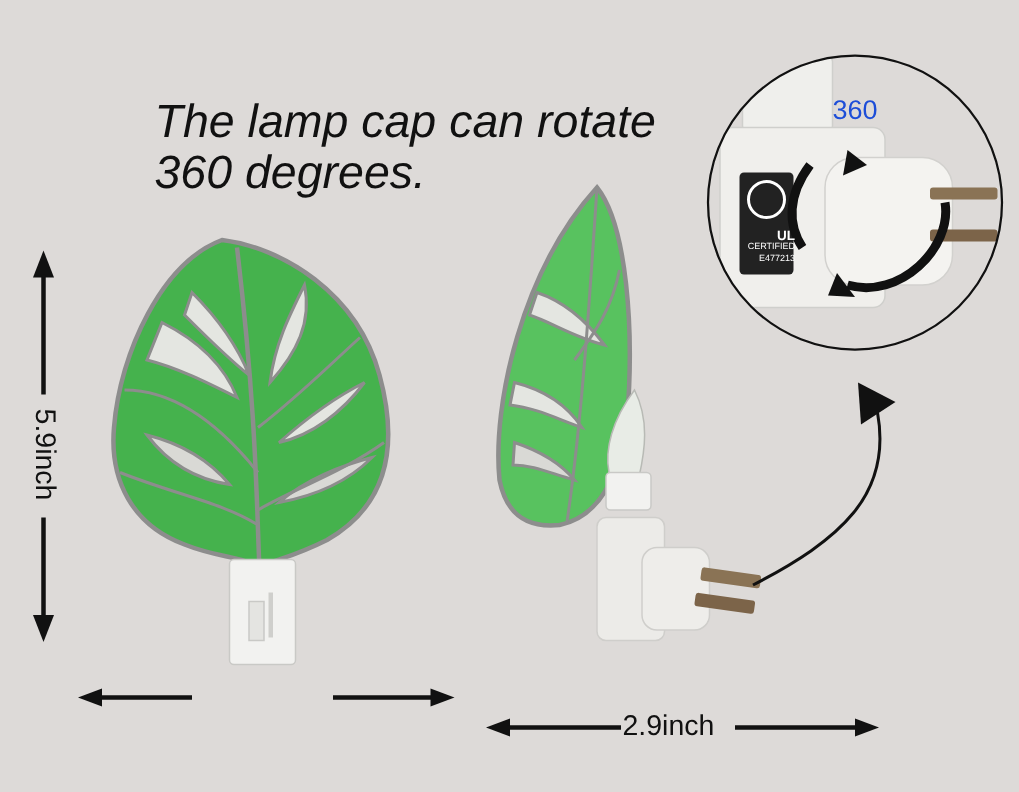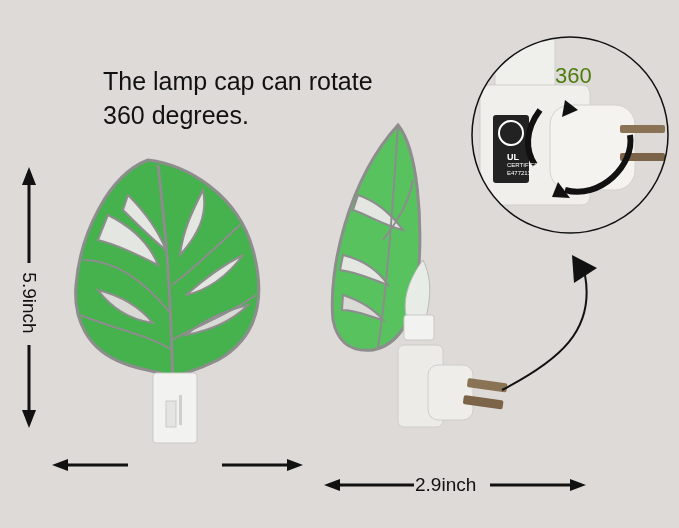--- a/index.html
+++ b/index.html
@@ -6,34 +6,34 @@
     body {
       width: 679px; height: 528px;
       background: #dddad8;
       position: relative; overflow: hidden;
       font-family: "Liberation Sans", sans-serif;
       color: #111;
     }
     .abs { position: absolute; }
     .caption {
       left: 103px; top: 64px;
-      font-size: 25px; line-height: 34px;
-      color: #111;
+      font-size: 31px; line-height: 34px;
+      font-style: italic; color: #111;
       white-space: pre-line;
     }
     .dim-h-label {
       font-size: 19px; color: #111; background: transparent;
       padding: 0 1px; line-height: 22px;
     }
     .dim-v-label {
       font-size: 19px; color: #111;
       transform: rotate(90deg); transform-origin: center;
       white-space: nowrap;
     }
-    .zoom-label { font-size: 22px; color: #4d7c0f; }
+    .zoom-label { font-size: 18px; color: #1d4ed8; }
     svg { display: block; }
   </style>
 </head>
 <body>
 
 <div class="abs caption">The lamp cap can rotate
 360 degrees.</div>
 
 <div class="abs" style="left:14px; top:165px; width:30px; height:265px;">
   <svg width="30" height="265">
@@ -131,18 +131,18 @@
       <rect x="23" y="80" width="36" height="68" rx="3" fill="#222"></rect>
       <circle cx="41" cy="98" r="12" fill="none" stroke="#fff" stroke-width="2"></circle>
       <path d="M70,75 C55,95 55,115 65,130" fill="none" stroke="#111" stroke-width="6"></path>
       <path d="M160,100 C165,130 130,165 95,155" fill="none" stroke="#111" stroke-width="6"></path>
       <polygon points="95,65 108,75 92,82" fill="#111"></polygon>
       <polygon points="88,147 100,163 82,162" fill="#111"></polygon>
     </g>
     <circle cx="100" cy="100" r="98" fill="none" stroke="#111" stroke-width="1.5"></circle>
   </svg>
   <div class="abs zoom-label" style="left:85px; top:28px;">360</div>
-  <div class="abs" style="left:37px; top:118px; width:36px; text-align:left; color:#fff; font-size:6px; line-height:8px;">
+  <div class="abs" style="left:24px; top:118px; width:36px; text-align:right; color:#fff; font-size:6px; line-height:8px;">
     <div style="font-size:9px; font-weight:bold;">UL</div>
     <div>CERTIFIED</div>
     <div>E477213</div>
   </div>
 </div>
 
 </body></html>

